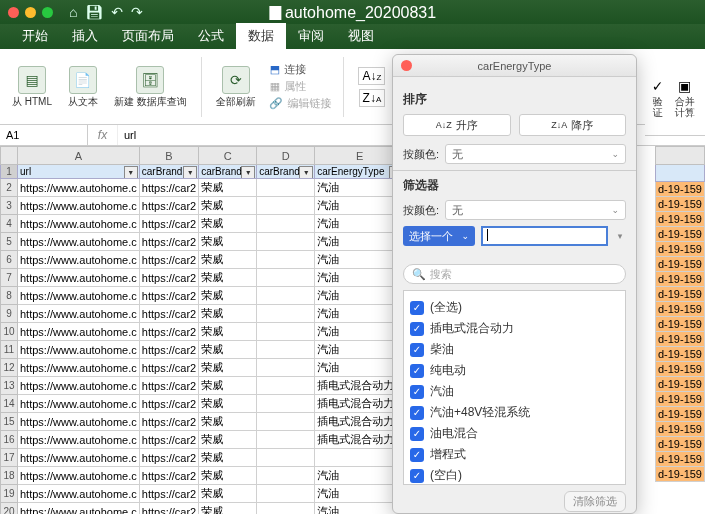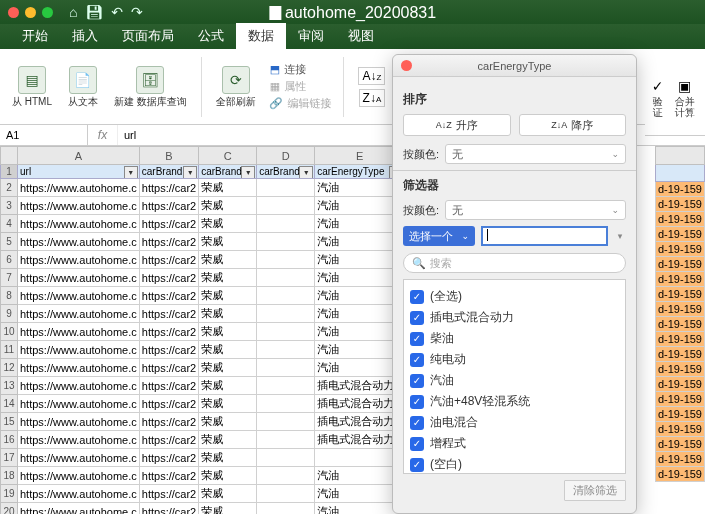--- a/index.html
+++ b/index.html
@@ -42,30 +42,30 @@
 .dlgclose{width:11px;height:11px;border-radius:50%;background:#ff5f57;margin-left:8px;}
 .dlgtitletext{position:absolute;left:50%;transform:translateX(-50%);font-size:11px;color:#555;}
 .dlgbody{padding:8px 10px;font-size:11px;color:#333;}
 .dlgsec{font-weight:bold;margin:6px 0 6px 0;font-size:12px;}
 .sortrow{display:flex;gap:8px;margin-bottom:8px;}
 .sortbtn{flex:1;height:22px;border:1px solid #ccc;background:#fff;border-radius:3px;display:flex;align-items:center;justify-content:center;gap:4px;font-size:11px;}
 .colorrow{display:flex;align-items:center;gap:6px;margin-bottom:6px;}
 .colsel{flex:1;height:20px;border:1px solid #ccc;background:#fff;border-radius:3px;padding:0 6px;display:flex;align-items:center;justify-content:space-between;font-size:11px;color:#666;}
 .chev{font-size:9px;color:#888;}
 .hr{height:1px;background:#ccc;margin:6px -10px;}
-.selrow2{display:flex;gap:6px;margin-bottom:7px;align-items:center;}
+.selrow2{display:flex;gap:6px;margin-bottom:18px;align-items:center;}
 .bluesel{width:72px;height:20px;background:#3b6fd8;color:#fff;border-radius:3px;display:flex;align-items:center;padding:0 6px;justify-content:space-between;font-size:11px;}
 .txtinput{flex:1;height:20px;border:2px solid #4a7fd8;background:#fff;padding:0 4px;}
 .txtinput .cursor{display:inline-block;width:1px;height:12px;background:#000;vertical-align:middle;}
 .searchbox{height:20px;border:1px solid #ccc;background:#fff;border-radius:10px;display:flex;align-items:center;padding:0 8px;gap:4px;color:#aaa;font-size:11px;margin-bottom:6px;}
 .chklist{background:#fff;border:1px solid #ccc;padding:6px;max-height:195px;overflow:auto;}
 .chkitem{display:flex;align-items:center;gap:6px;padding:2px 0;font-size:12px;}
 .chkbox{width:14px;height:14px;background:#2868e8;border-radius:3px;display:flex;align-items:center;justify-content:center;color:#fff;font-size:10px;}
 .clearbtn{margin-top:6px;text-align:right;}
-.clearbtn button{font-size:11px;padding:2px 8px;border:1px solid #ccc;background:#f5f5f5;border-radius:1px;color:#888;}
+.clearbtn button{font-size:11px;padding:2px 8px;border:1px solid #ccc;background:#f5f5f5;border-radius:6px;color:#888;}
 .rightedge{position:absolute;right:0;top:60px;width:60px;height:76px;background:#fff;display:flex;align-items:center;gap:2px;padding:4px;border-bottom:1px solid #ccc;}
 .rightedge .rgrp{padding:0 2px;}
 </style>
 </head>
 <body>
 
 <div class="titlebar">
   <div class="traffic">
     <div class="tdot tr"></div>
     <div class="tdot ty"></div>

